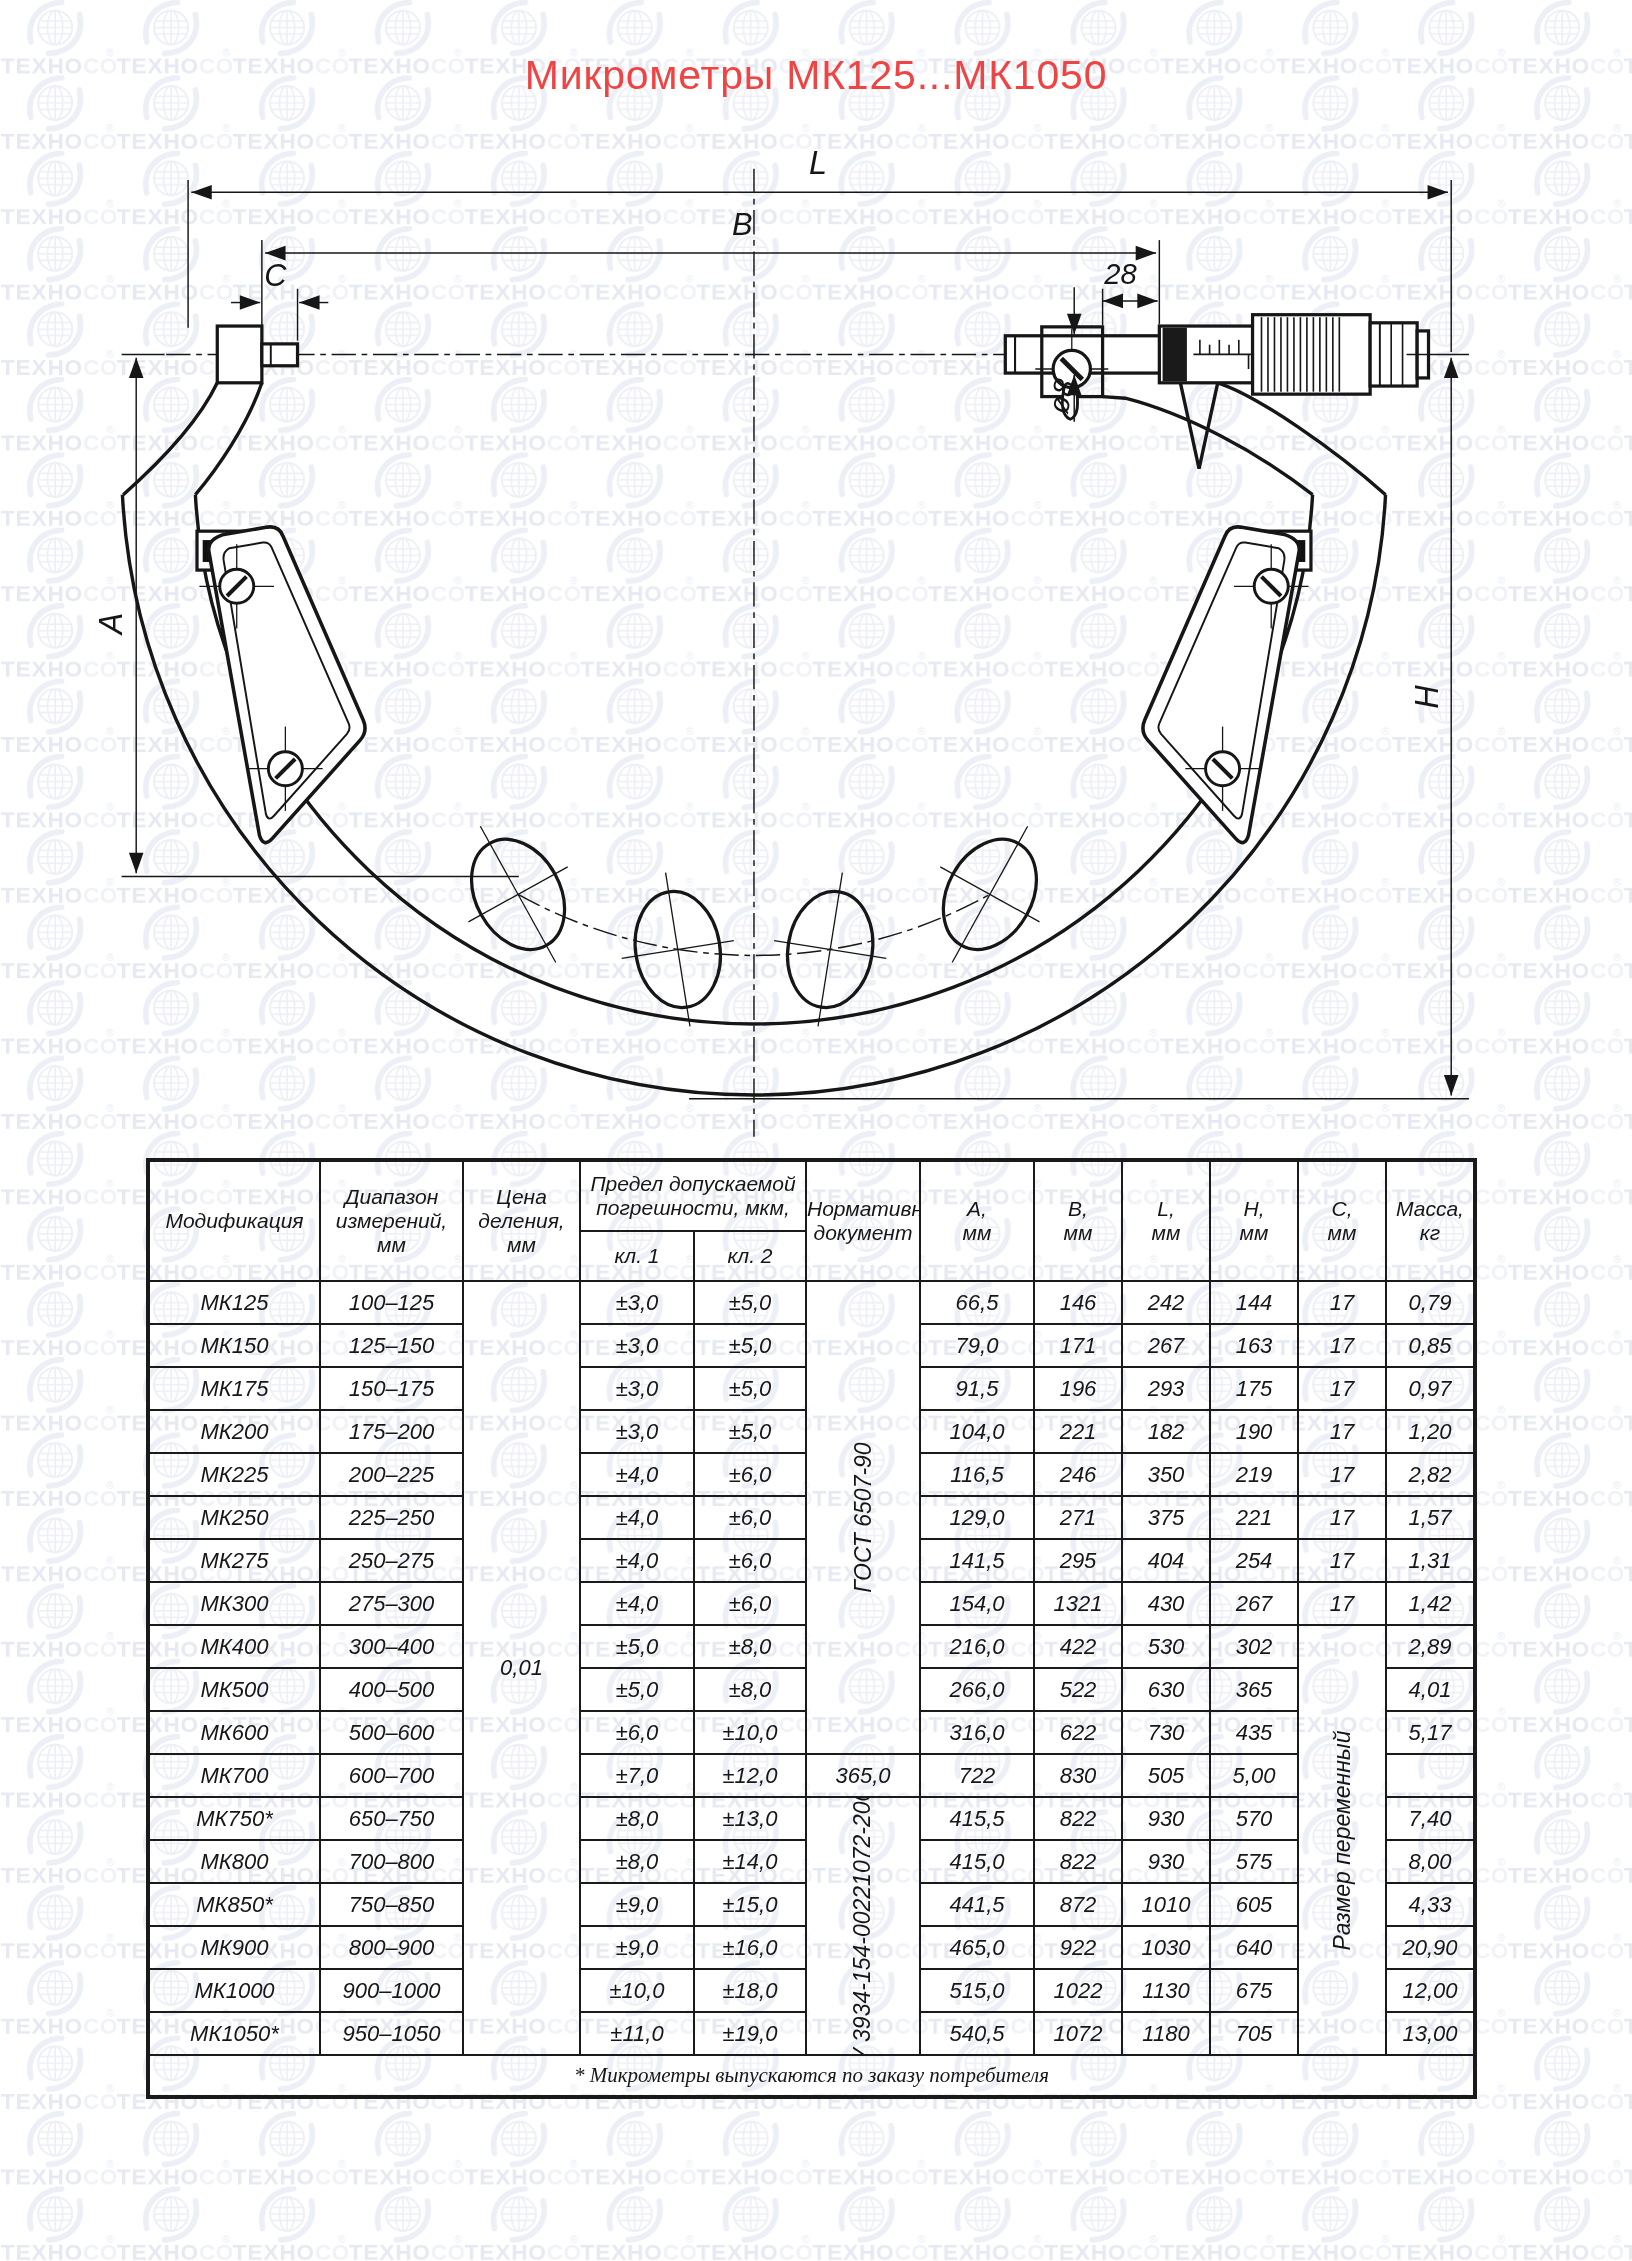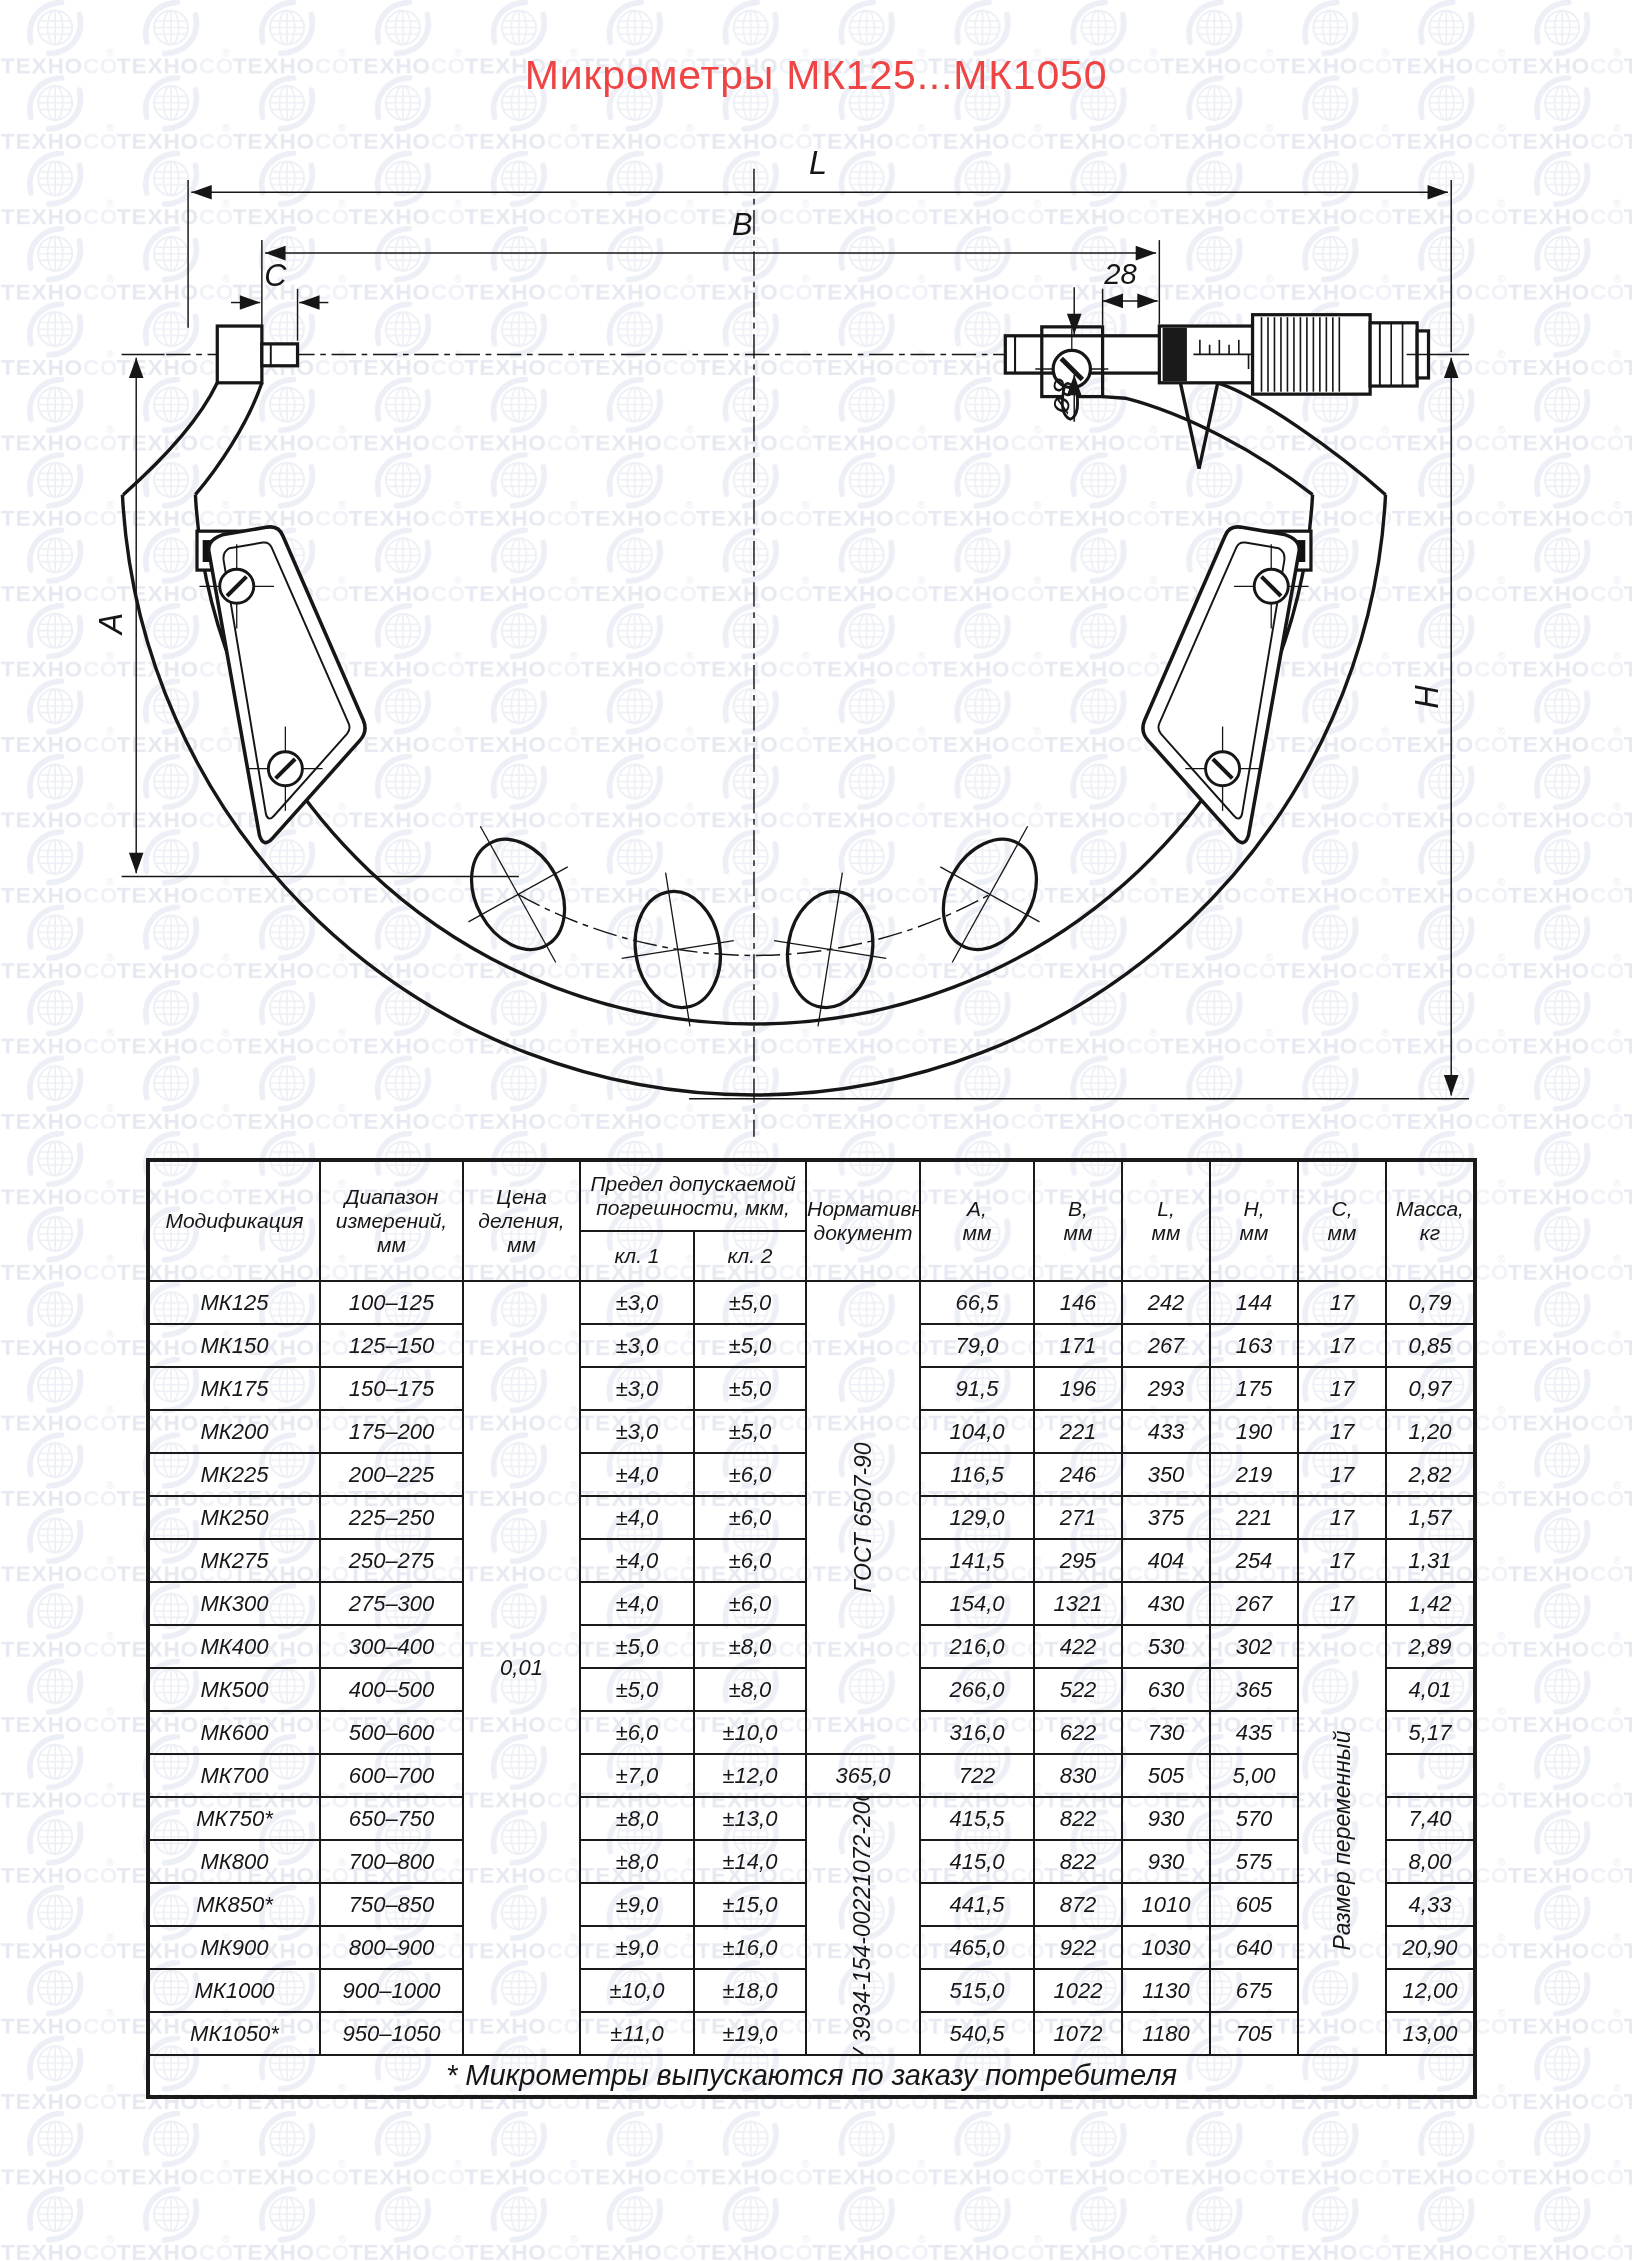--- a/index.html
+++ b/index.html
@@ -23,21 +23,21 @@
   table.spec th, table.spec td{
     border:2.4px solid #1a1a1a;padding:0;text-align:center;vertical-align:middle;
     font-weight:normal;background:transparent;overflow:hidden;
   }
   table.spec th{font-size:21px;line-height:1.15;font-style:italic;white-space:pre-line;}
   thead tr.h1{height:71px;} thead tr.h2{height:50px;}
   tbody td{height:41px;font-size:22px;}
   td.rot{position:relative;}
   .rot-inner{position:absolute;inset:0;display:flex;align-items:center;justify-content:center;}
   .rot-inner span{transform:rotate(-90deg);white-space:nowrap;font-size:23px;}
-  tfoot td{height:39px;text-align:left;padding-left:13px;font-size:29px;}
+  tfoot td{height:39px;text-align:left;padding-left:13px;font-size:21px;font-family:Liberation Serif, serif;}
 </style>
 </head>
 <body>
 
 <svg class="wm-svg" width="1632" height="2261" viewBox="0 0 2013 2789">
   <defs>
     <pattern id="wm" width="143" height="93" patternUnits="userSpaceOnUse">
       <g stroke="#edeff6" fill="none" transform="translate(68,34)">
         <path d="M -30,18 C -36,-10 -18,-30 8,-31" stroke-width="7" stroke-linecap="round"></path>
         <path d="M 30,-16 C 36,12 18,31 -8,32" stroke-width="7" stroke-linecap="round"></path>
@@ -299,21 +299,21 @@
           <td>17</td>
           <td>0,97</td>
         </tr>
         <tr>
           <td>МК200</td>
           <td>175–200</td>
           <td>±3,0</td>
           <td>±5,0</td>
           <td>104,0</td>
           <td>221</td>
-          <td>433</td>
+          <td>182</td>
           <td>190</td>
           <td>17</td>
           <td>1,20</td>
         </tr>
         <tr>
           <td>МК225</td>
           <td>200–225</td>
           <td>±4,0</td>
           <td>±6,0</td>
           <td>116,5</td>

